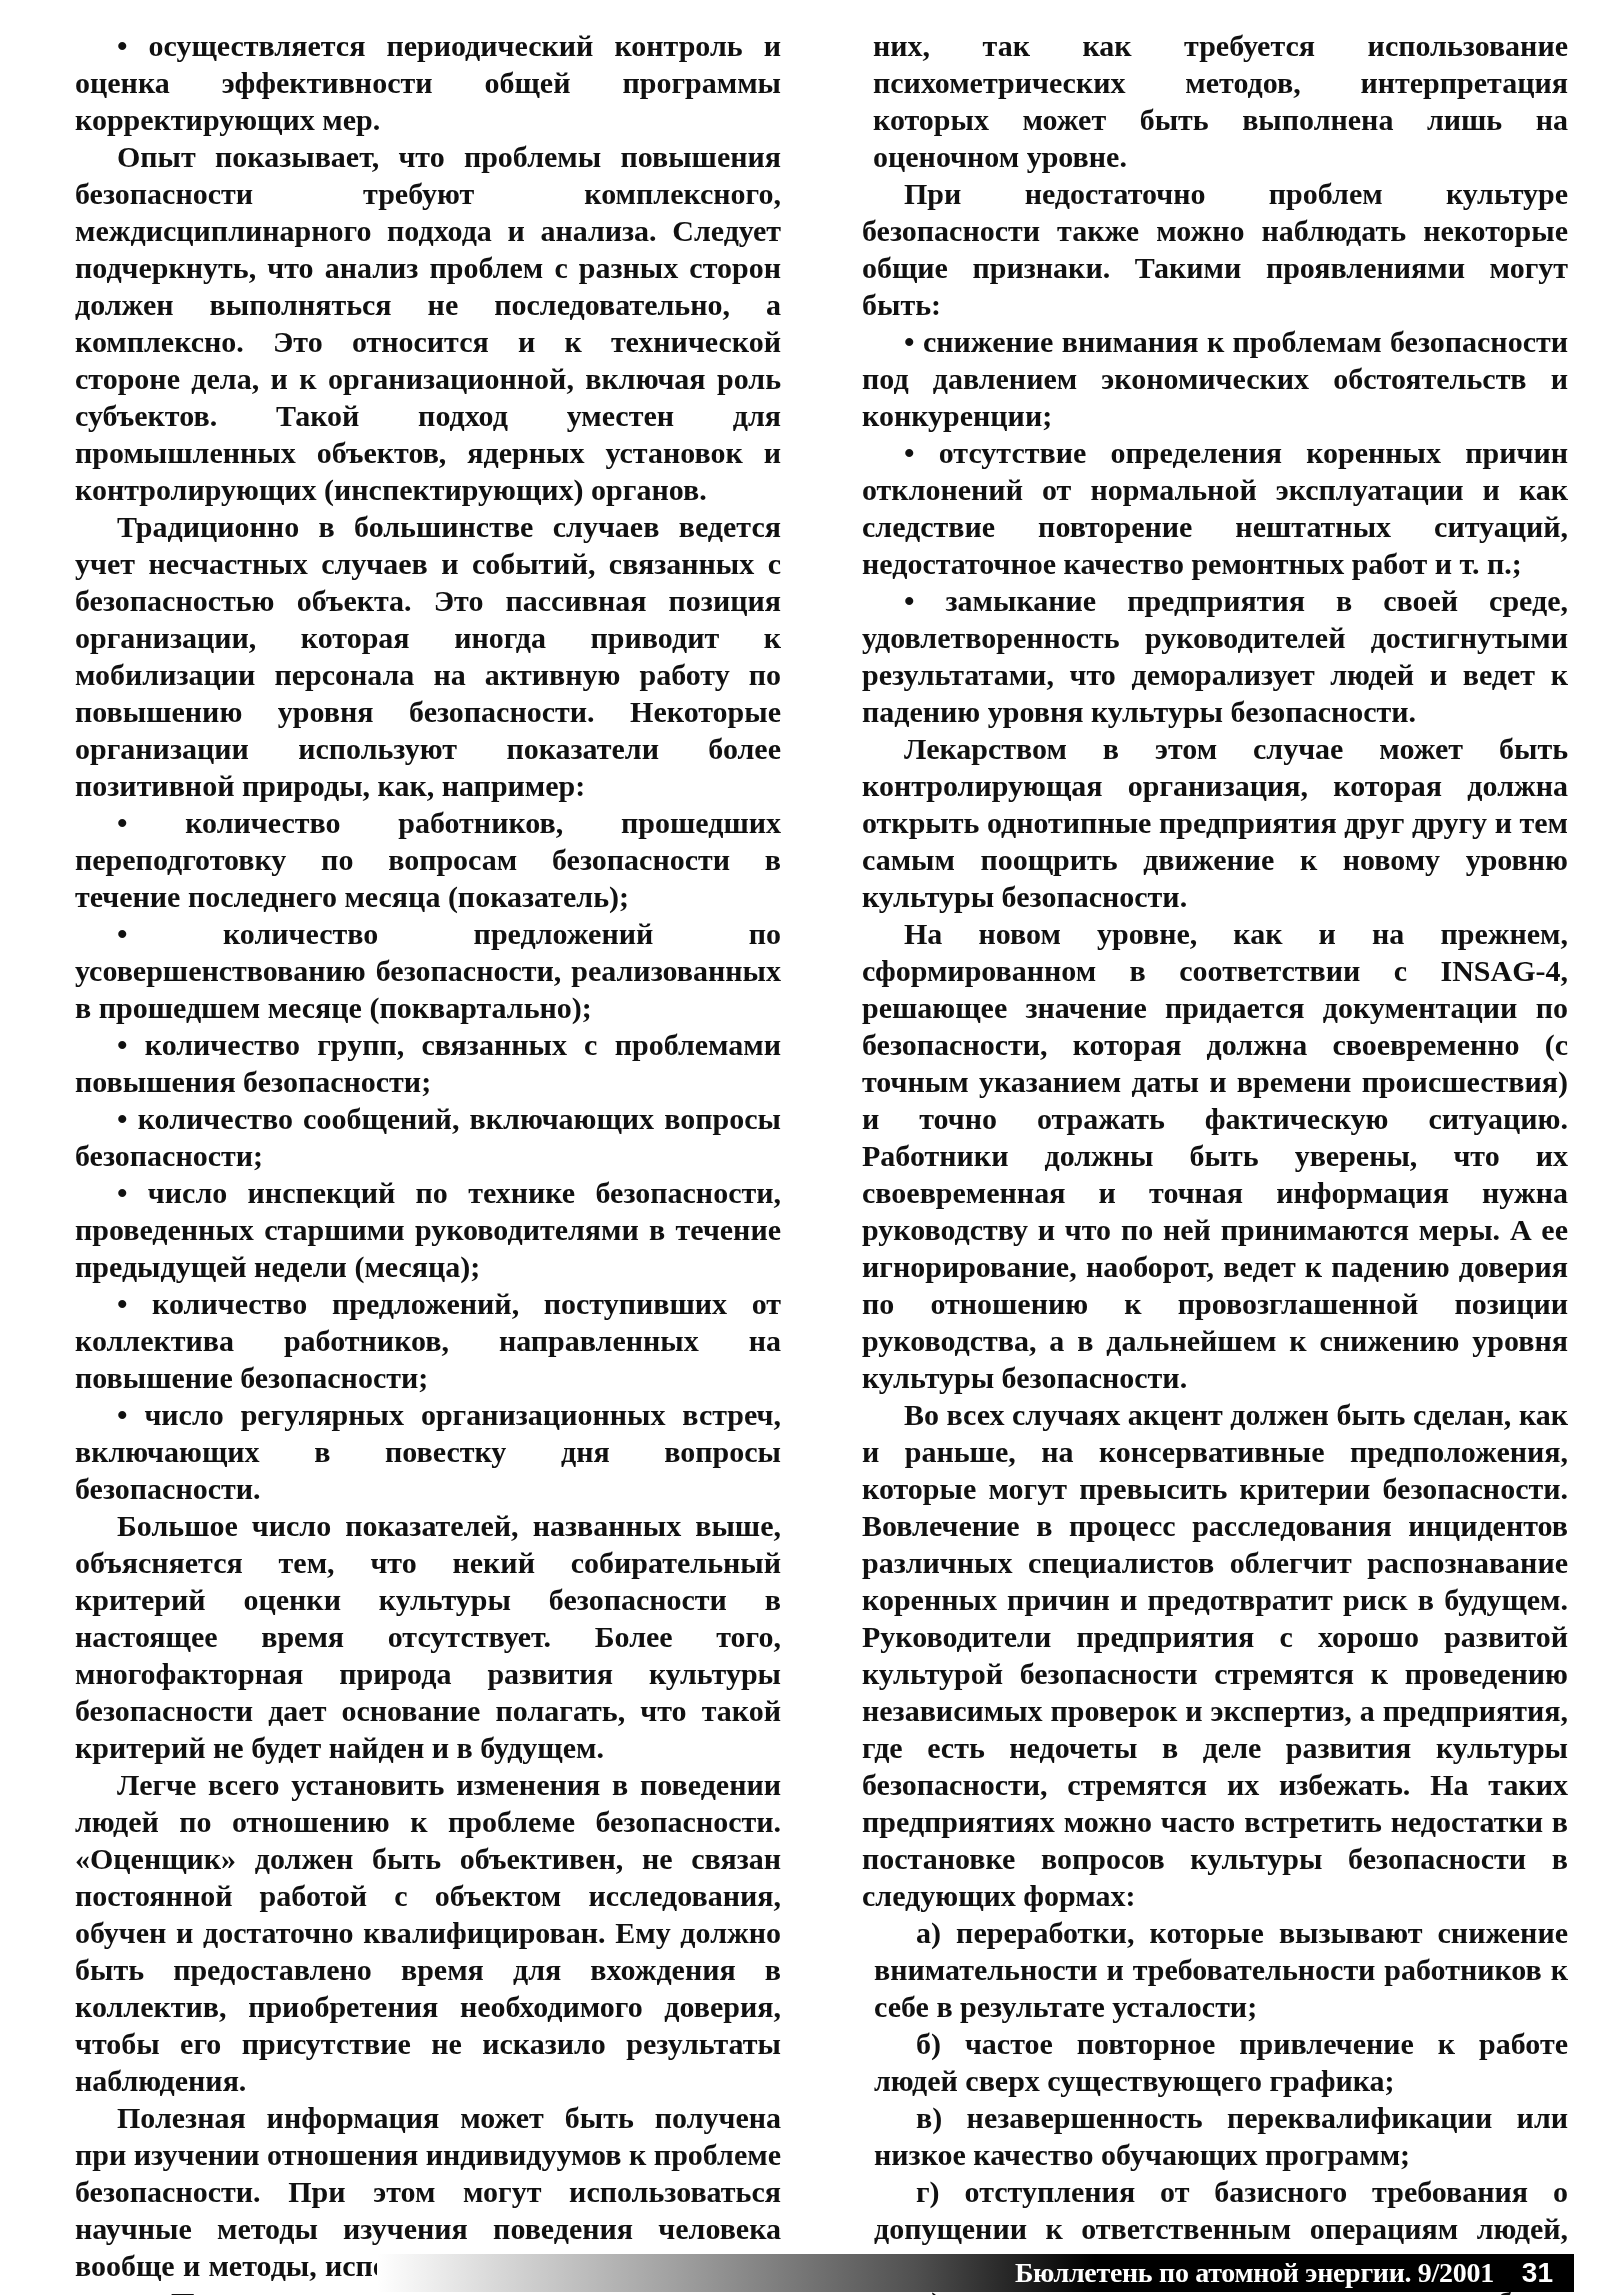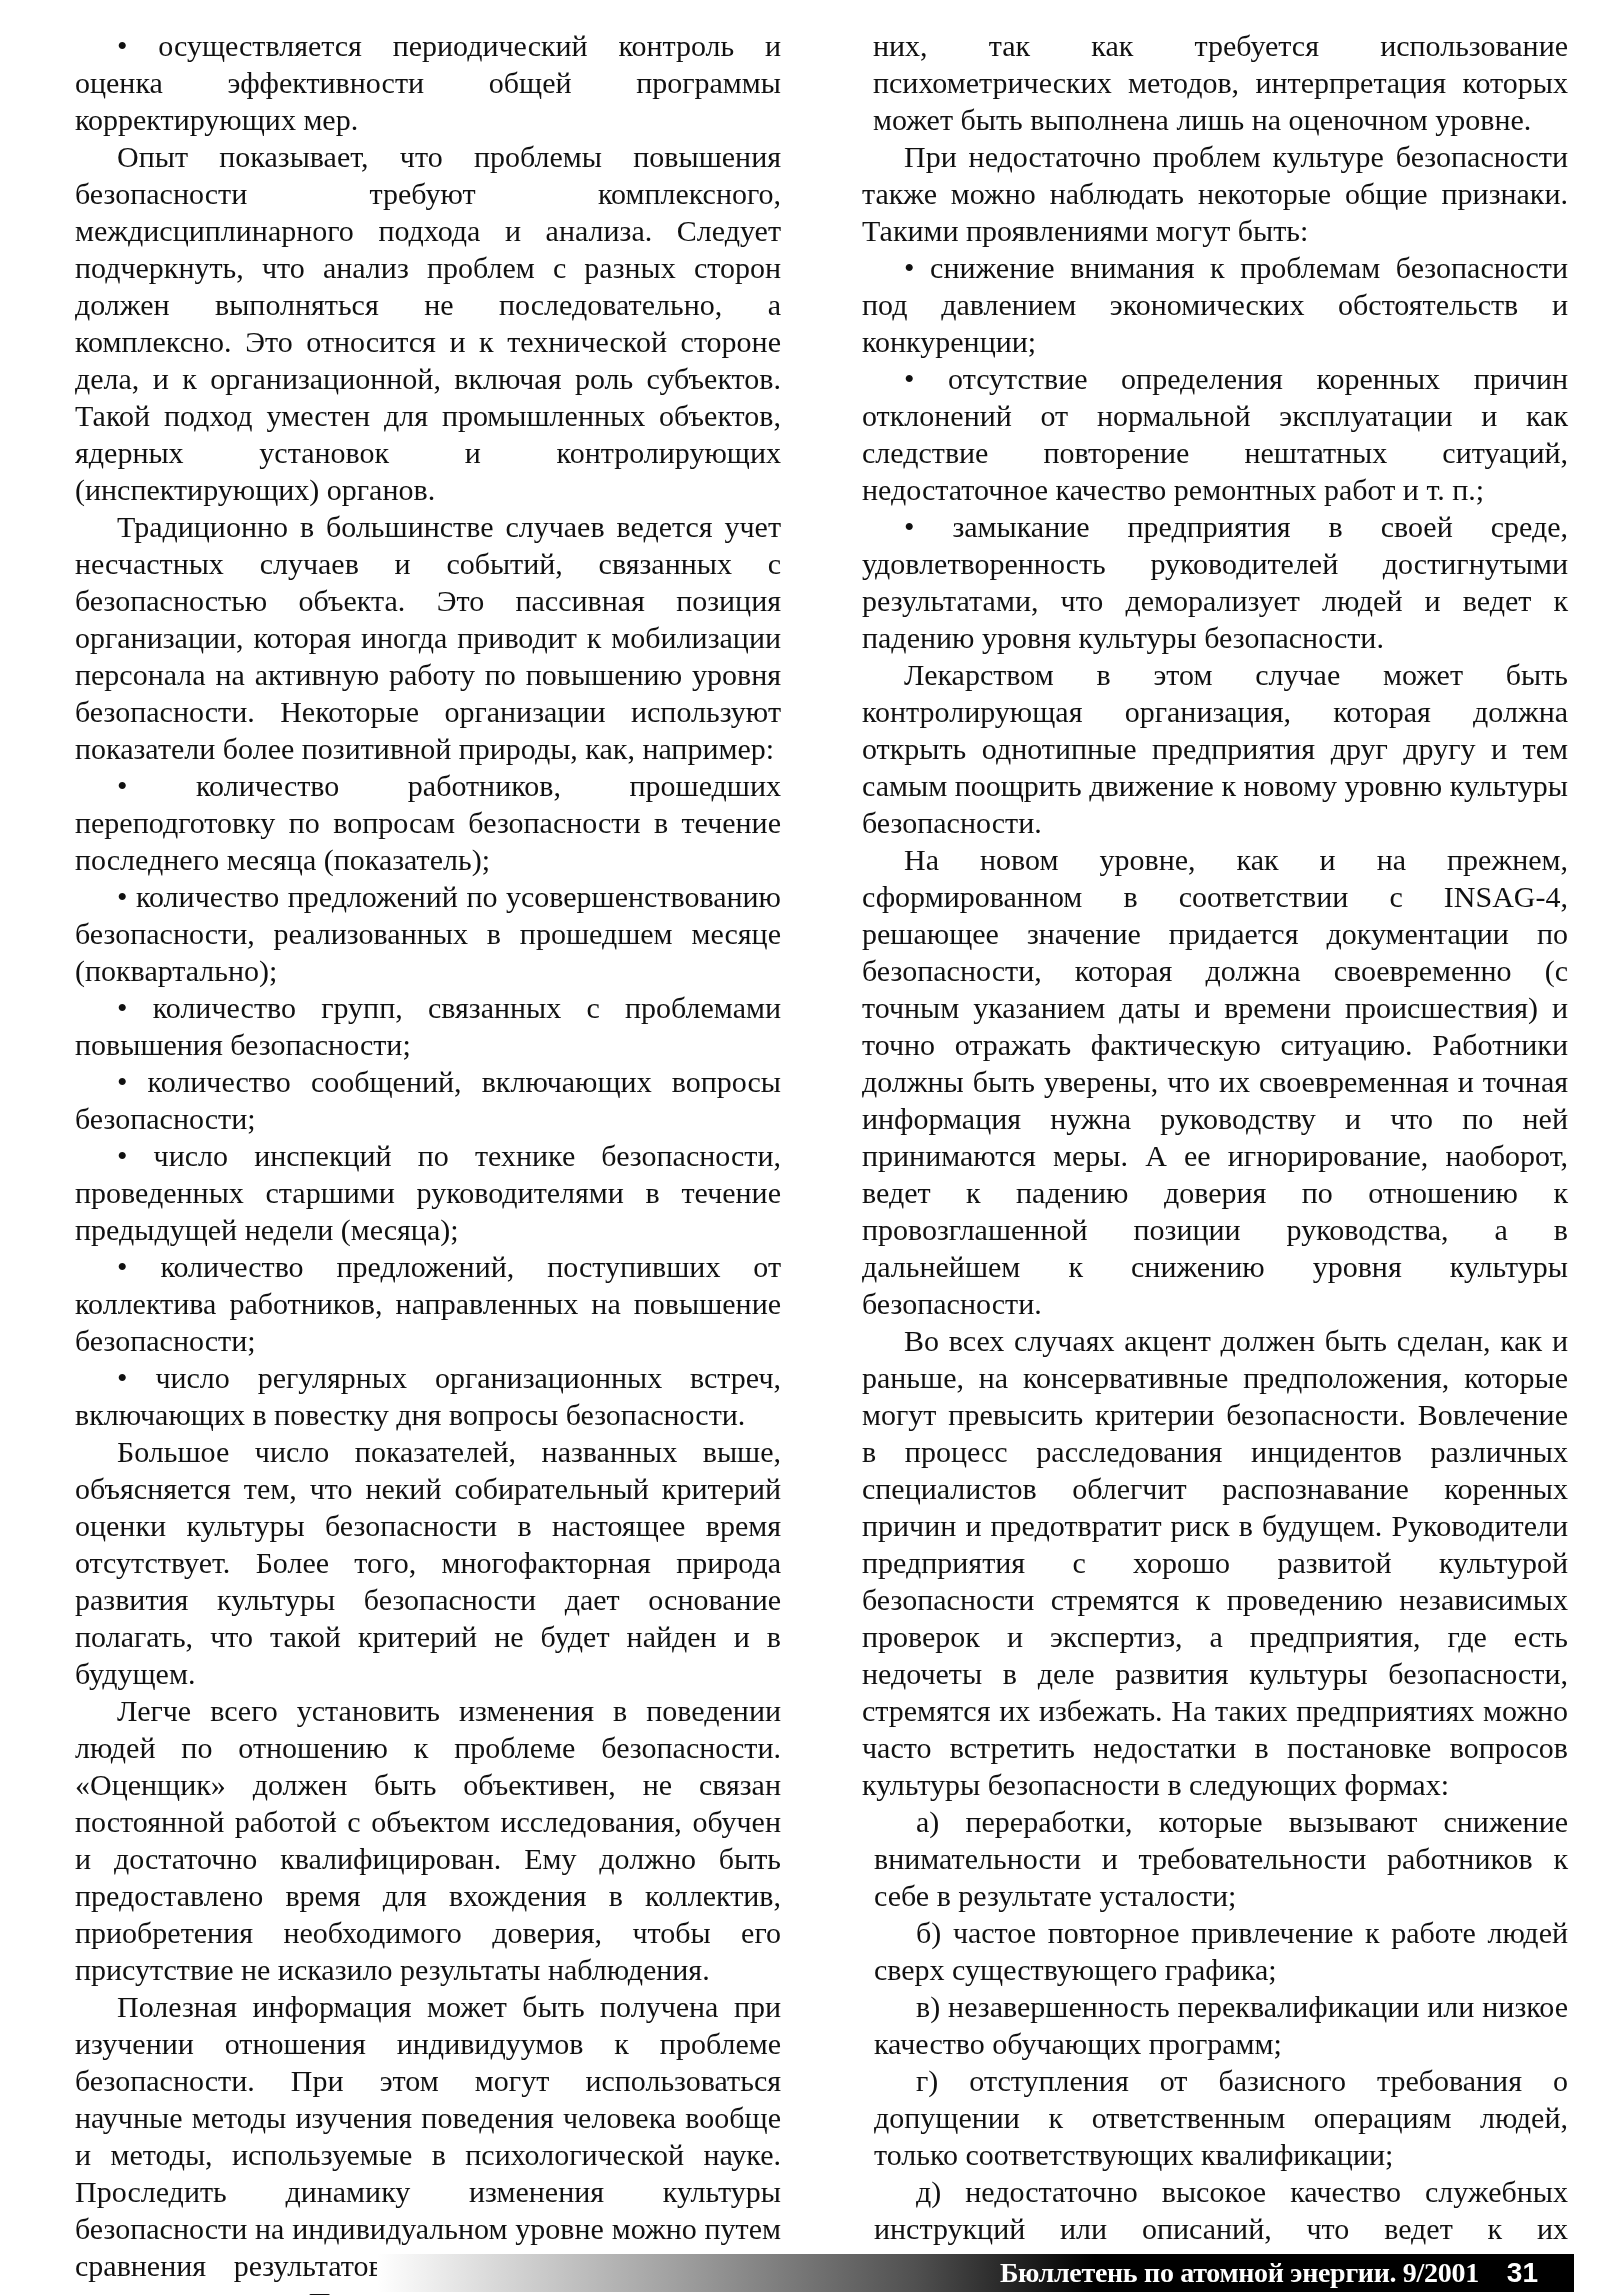--- a/index.html
+++ b/index.html
@@ -1,26 +1,26 @@
 <!DOCTYPE html>
 <html style="font-size:10.8px"><head>
 <meta charset="utf-8">
 <style>
   html, body { margin: 0; padding: 0; background: #ffffff; }
   body { width: 1614px; height: 2295px; position: relative; overflow: hidden; }
   .page { position: absolute; left: 75px; top: 27px; width: 1493px; height: 2179px; display: flex; justify-content: space-between; }
   .col { width: 706px; font-family: "Liberation Serif", "DejaVu Serif", serif; font-size: 30px; line-height: 37px; color: #111; text-align: justify; hyphens: manual; }
-  .col p { margin: 0; text-indent: 42px; }
+  .col p { margin: 0; text-indent: 42px; font-weight: bold; }
   .col p.list { text-indent: 42px; margin-left: 12px; }
   .col p.first-cont { text-indent: 0; margin-left: 11px; }
   .footer { position: absolute; left: 377px; top: 2254px; width: 1197px; height: 38px;
     background: linear-gradient(to right, #ffffff 0%, #d8d8d8 10%, #a0a0a0 25%, #505050 45%, #000 60%, #000 100%);
     display: flex; align-items: center; justify-content: flex-end; }
   .footer-title { font-family: Liberation Serif, serif; font-weight: bold; font-size: 28px; color: #fff; letter-spacing: -0.3px; }
-  .footer-page { font-family: "Liberation Sans", "DejaVu Sans", sans-serif; font-weight: bold; font-size: 28px; color: #fff; margin-left: 28px; margin-right: 36px; }
+  .footer-page { font-family: "Liberation Sans", "DejaVu Sans", sans-serif; font-weight: bold; font-size: 28px; color: #fff; margin-left: 28px; margin-right: 21px; }
 </style>
 </head>
 <body>
 
 <div class="page">
   <div class="col" id="col-left">
       <p class="bullet-item">• осуществляется периодический контроль и оценка эффективности общей программы корректирующих мер.</p>
       <p>Опыт показывает, что проблемы повышения безопасности требуют комплексного, междисциплинарного подхода и анализа. Следует подчеркнуть, что анализ проблем с разных сторон должен выполняться не последовательно, а комплексно. Это относится и к технической стороне дела, и к организационной, включая роль субъектов. Такой подход уместен для промышленных объектов, ядерных установок и контролирующих (инспектирующих) органов.</p>
       <p>Традиционно в большинстве случаев ведется учет несчастных случаев и событий, связанных с безопасностью объекта. Это пассивная позиция организации, которая иногда приводит к мобилизации персонала на активную работу по повышению уровня безопасности. Некоторые организации используют показатели более позитивной природы, как, например:</p>
       <p class="bullet-item">• количество работников, прошедших переподготовку по вопросам безопасности в течение последнего месяца (показатель);</p>

